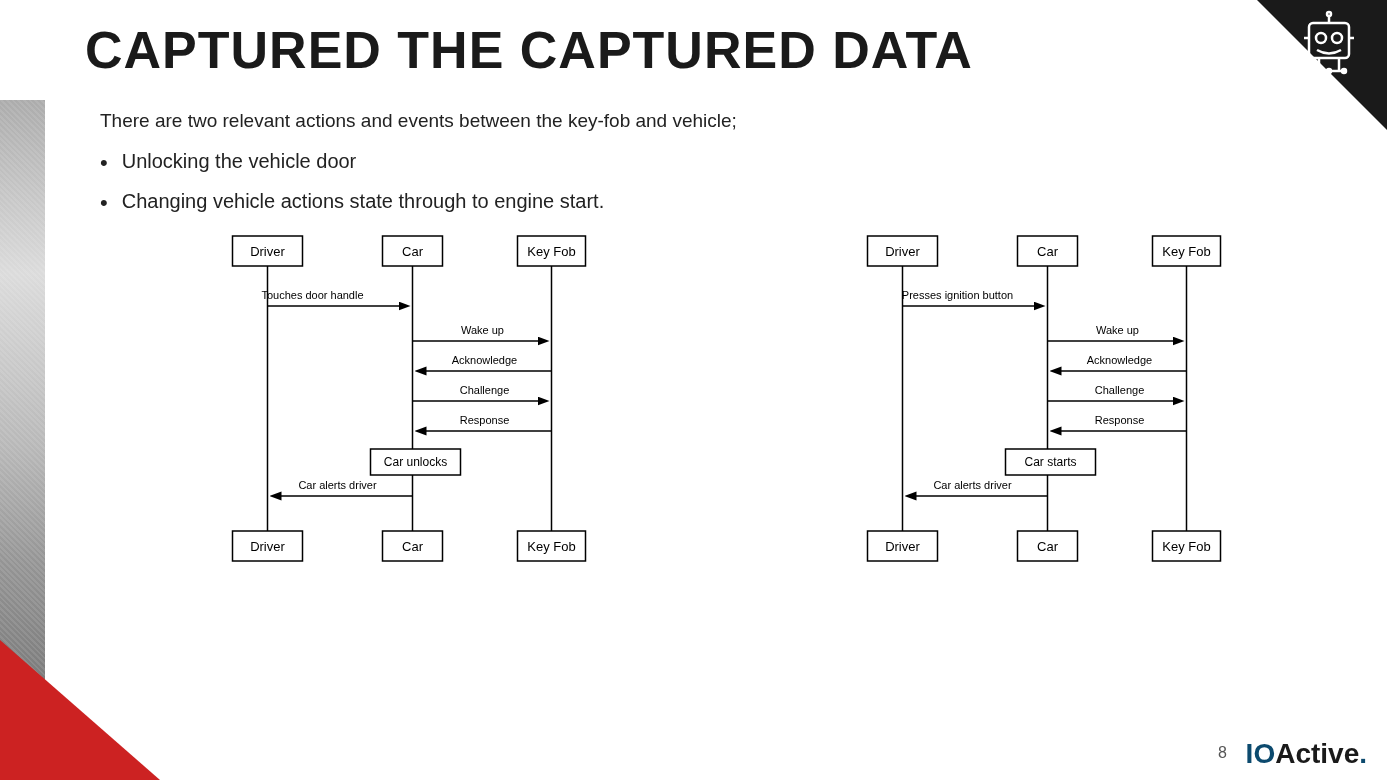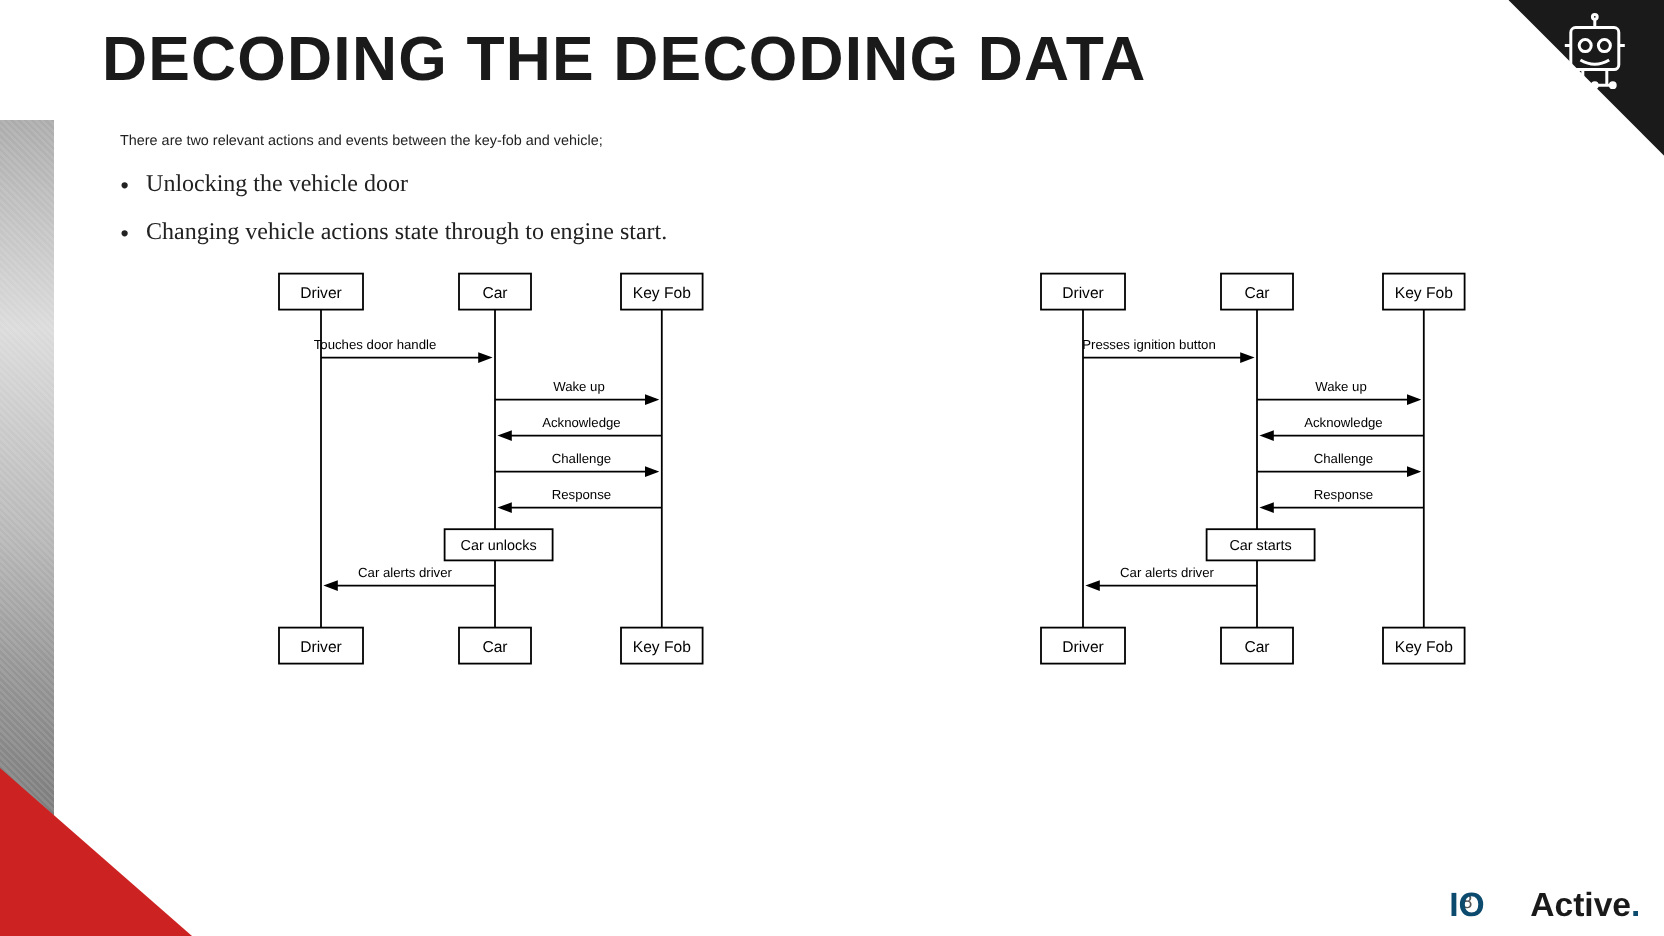--- a/index.html
+++ b/index.html
@@ -90,28 +90,27 @@
       font-family: Arial Black, Arial, sans-serif;
     }
 
     
     .content {
       position: absolute;
       top: 110px; left: 100px;
       width: 1250px;
     }
     .intro-text {
-      font-size: 12px;
+      font-size: 19px;
       color: #222;
       margin-bottom: 18px;
     }
     .bullet-list {
       list-style: none;
       margin-bottom: 10px;
-      font-family: Liberation Serif, serif;
     }
     .bullet-list li {
       font-size: 20px;
       color: #222;
       margin-bottom: 14px;
       display: flex;
       align-items: flex-start;
     }
     .bullet-list li::before {
       content: '•';
@@ -153,21 +152,20 @@
       font-size: 28px;
       font-weight: 900;
       color: #1a1a1a;
       font-family: Arial Black, Arial, sans-serif;
     }
     .ioactive-logo span.io {
       color: #0c4a6e;
     }
     .ioactive-logo span.active {
       color: #1a1a1a;
-      margin-left: 38px;
     }
   </style>
 </head>
 <body>
 
 <div class="top-right-triangle">
   <svg class="logo-circuit" viewBox="0 0 100 100">
 
     <g transform="translate(15,5)" fill="none" stroke="white" stroke-width="2.5">
 
@@ -194,21 +192,21 @@
   </svg>
 </div>
 
 <div class="left-decoration">
   <div class="left-gray-bar"></div>
   <div class="left-texture"></div>
 </div>
 
 <div class="bottom-left-triangle"></div>
 
-<h1 class="title">DECODING THE DECODING DATA</h1>
+<h1 class="title">CAPTURED THE CAPTURED DATA</h1>
 
 <div class="content">
   <p class="intro-text">There are two relevant actions and events between the key-fob and vehicle;</p>
   <ul class="bullet-list">
     <li>Unlocking the vehicle door</li>
     <li>Changing vehicle actions state through to engine start.</li>
   </ul>
 
   <div class="diagrams">
 

